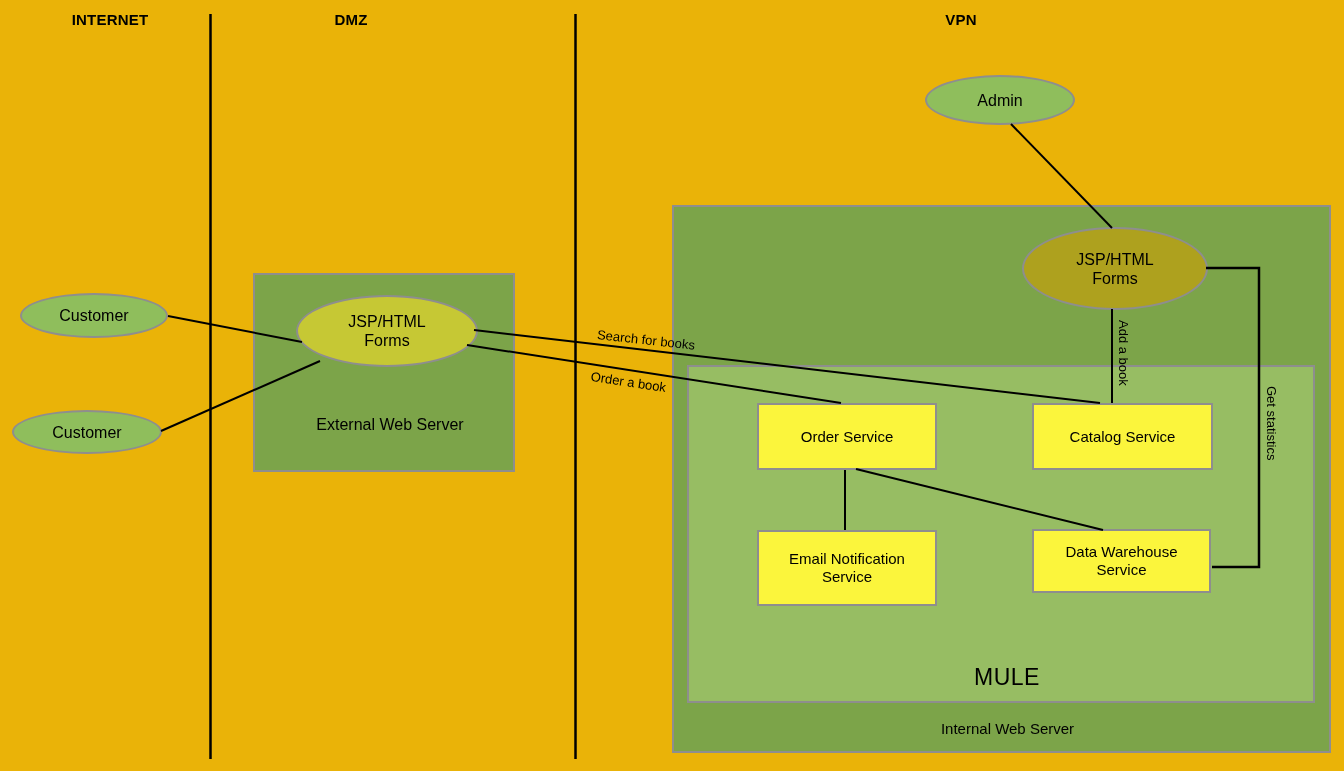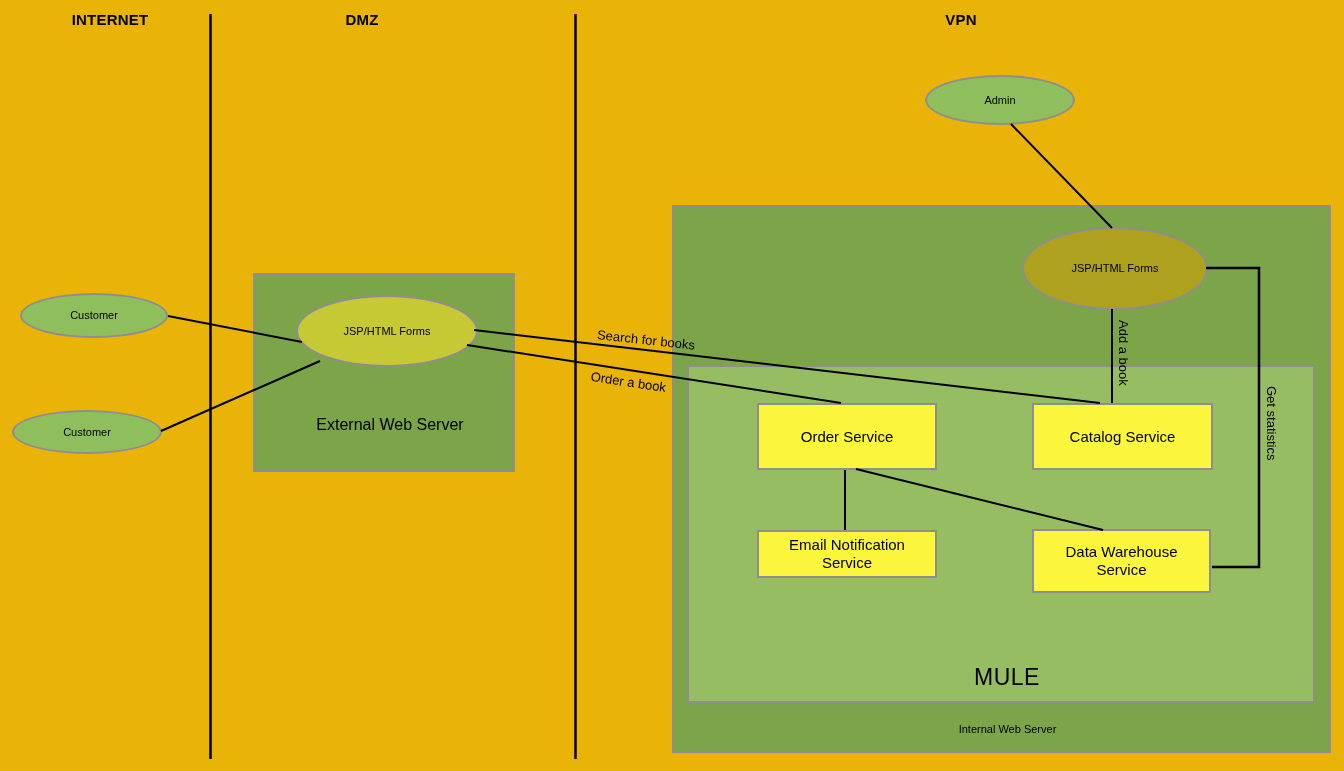--- a/index.html
+++ b/index.html
@@ -48,21 +48,21 @@
   .box-caption.mule { font-size: 23px; letter-spacing: 0.5px; }
   .ellipse {
     position: absolute;
     border: 2px solid var(--border-gray);
     border-radius: 50%;
     box-sizing: border-box;
     display: flex;
     align-items: center;
     justify-content: center;
     text-align: center;
-    font-size: 11px;
+    font-size: 16px;
     line-height: 19px;
   }
   .ellipse.actor { background: var(--green-actor); }
   .ellipse.olive-dmz { background: var(--olive-dmz); }
   .ellipse.olive-vpn { background: var(--olive-vpn); }
   .ellipse .wrap-narrow { display: inline-block; width: 100px; }
   .service {
     position: absolute;
     background: var(--service-yellow);
     border: 2px solid var(--border-gray);
@@ -91,29 +91,29 @@
     writing-mode: vertical-rl;
     white-space: nowrap;
   }
 </style>
 </head>
 <body>
 
 <div class="canvas">
 
   <div class="zone-label" style="left:30px">INTERNET</div>
-  <div class="zone-label" style="left:282px">DMZ</div>
+  <div class="zone-label" style="left:271px">DMZ</div>
   <div class="zone-label" style="left:881px">VPN</div>
 
   <div class="box dark" style="left:253px; top:273px; width:262px; height:199px">
     <div class="box-caption" style="top:141px">External Web Server</div>
   </div>
 
   <div class="box dark" style="left:672px; top:205px; width:659px; height:548px">
-    <div class="box-caption" style="bottom:13px; font-size:11px">Internal Web Server</div>
+    <div class="box-caption" style="bottom:13px; font-size:15px">Internal Web Server</div>
   </div>
 
   <div class="box light" style="left:687px; top:365px; width:628px; height:338px">
     <div class="box-caption mule" style="bottom:15px">MULE</div>
   </div>
 
   <div class="ellipse actor" style="left:20px; top:293px; width:148px; height:45px">
     <span>Customer</span>
   </div>
 
@@ -134,21 +134,21 @@
   </div>
 
   <div class="service" style="left:1032px; top:403px; width:181px; height:67px">
     <span>Catalog Service</span>
   </div>
 
   <div class="service" style="left:757px; top:403px; width:180px; height:67px">
     <span>Order Service</span>
   </div>
 
-  <div class="service" style="left:757px; top:530px; width:180px; height:48px">
+  <div class="service" style="left:757px; top:530px; width:180px; height:76px">
     <span class="wrap-mid">Email Notification Service</span>
   </div>
 
   <div class="service" style="left:1032px; top:529px; width:179px; height:64px">
     <span class="wrap-mid">Data Warehouse Service</span>
   </div>
 
   <svg class="wires" width="1344" height="771">
     <line x1="210.5" y1="14" x2="210.5" y2="759" stroke-width="2.5"></line>
     <line x1="575.5" y1="14" x2="575.5" y2="759" stroke-width="2.5"></line>

